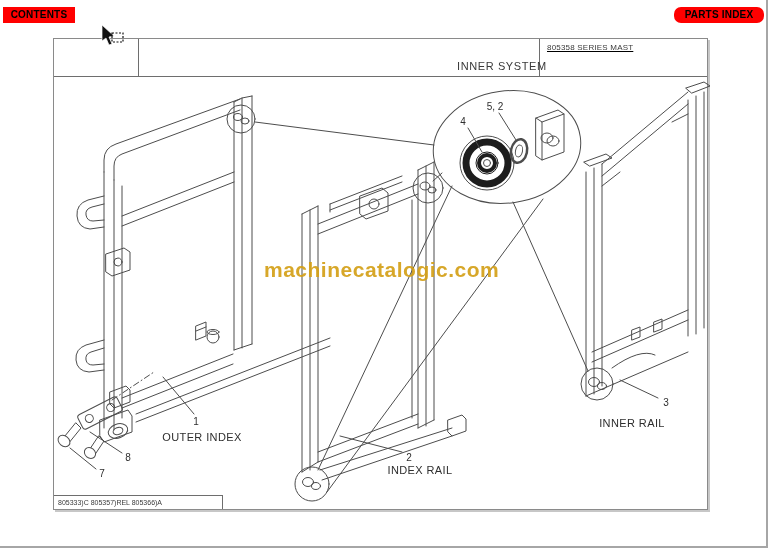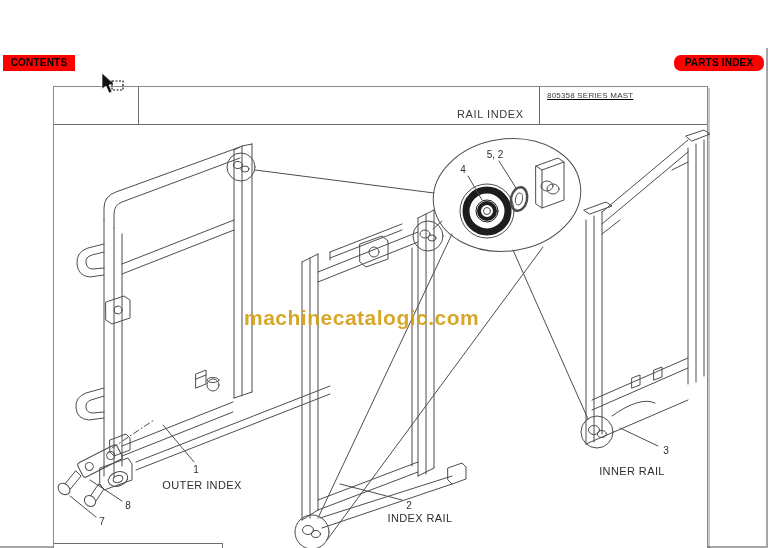--- a/index.html
+++ b/index.html
@@ -1,58 +1,58 @@
 <!DOCTYPE html>
 <html><head>
 <meta charset="utf-8">
 <style>
   html,body{margin:0;padding:0;background:#fff;}
   body{width:768px;height:548px;position:relative;overflow:hidden;
        font-family:"Liberation Sans", sans-serif;}
   .screen{position:absolute;inset:0;background:#fff;
-          border-right:2px solid #a6a6a6;border-bottom:2px solid #a6a6a6;box-sizing:border-box;margin-top:48px;}
+          border-right:2px solid #a6a6a6;border-bottom:2px solid #a6a6a6;box-sizing:border-box;}
   .btn{position:absolute;top:7px;background:#ff0000;color:#000;border:none;
        font-family:"Liberation Sans",sans-serif;font-weight:bold;font-size:10px;
        line-height:16px;height:16px;padding:0 6px;letter-spacing:.2px;z-index:9;cursor:pointer;}
   .btn.contents{left:3px;width:72px;}
   .btn.parts-index{right:2px;width:90px;border-radius:7px;}
   .page{position:absolute;left:53px;top:38px;width:655px;height:472px;
         border:1px solid #8a8a8a;box-shadow:2px 2px 0 rgba(0,0,0,.22);
         background:#fff;box-sizing:border-box;z-index:1;}
   .header-rule{position:absolute;left:0;top:37px;width:100%;height:1px;background:#6e6e6e;}
   .header-divider{position:absolute;left:84px;top:0;width:1px;height:37px;background:#6e6e6e;}
   .series-box{position:absolute;left:485px;top:0;right:0;height:37px;
               border-left:1px solid #6e6e6e;box-sizing:border-box;text-decoration:underline;}
   .series-box span{display:block;padding:4px 0 0 7px;font-size:8px;color:#3a3a3a;letter-spacing:.2px;}
   .page-title{position:absolute;left:403px;top:21px;font-size:11px;color:#3a3a3a;letter-spacing:.6px;}
   .rev-box{position:absolute;left:0;bottom:0;width:169px;height:14px;
            border-top:1px solid #6e6e6e;border-right:1px solid #6e6e6e;box-sizing:border-box;}
   .rev-box span{display:block;font-size:7px;color:#3a3a3a;padding:3px 0 0 4px;white-space:nowrap;}
   svg.diagram{position:absolute;left:0;top:0;z-index:2;pointer-events:none;}
   .watermark{position:absolute;left:244px;top:258px;z-index:3;
-             font-size:21px;font-weight:bold;color:#d4a017;letter-spacing:.5px;opacity:.92;}
+             font-size:21px;font-weight:bold;color:#d4a017;letter-spacing:.5px;opacity:.92;padding-left:20px;}
   .lbl{position:absolute;z-index:4;transform:translate(-50%,-50%);
        font-size:10px;color:#2e2e2e;white-space:nowrap;}
   .lbl.name{font-size:11px;letter-spacing:.4px;}
 </style>
 </head>
 <body>
 
 <div class="screen">
 
   <button class="btn contents">CONTENTS</button>
   <button class="btn parts-index">PARTS INDEX</button>
 
   <div class="page">
     <div class="header-divider"></div>
     <div class="header-rule"></div>
     <div class="series-box">
       <span>805358 SERIES MAST</span>
     </div>
-    <div class="page-title">RAIL INDEX</div>
+    <div class="page-title">INNER SYSTEM</div>
     <div class="rev-box">
       <span>805333)C 805357)REL 805366)A</span>
     </div>
   </div>
 
   <svg class="diagram" width="768" height="548" viewBox="0 0 768 548">
     <g stroke="#4d4d4d" stroke-width="1" fill="none" stroke-linejoin="round" stroke-linecap="round">
 
       <g>
         <path d="M104 172 L104 160 Q104 148 116 144 L240 99"></path>

